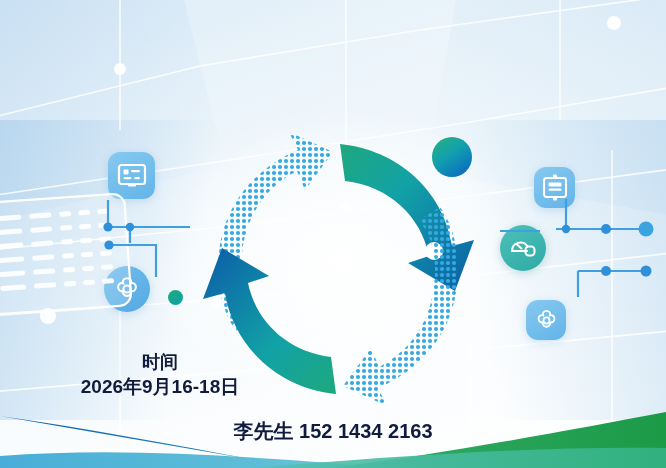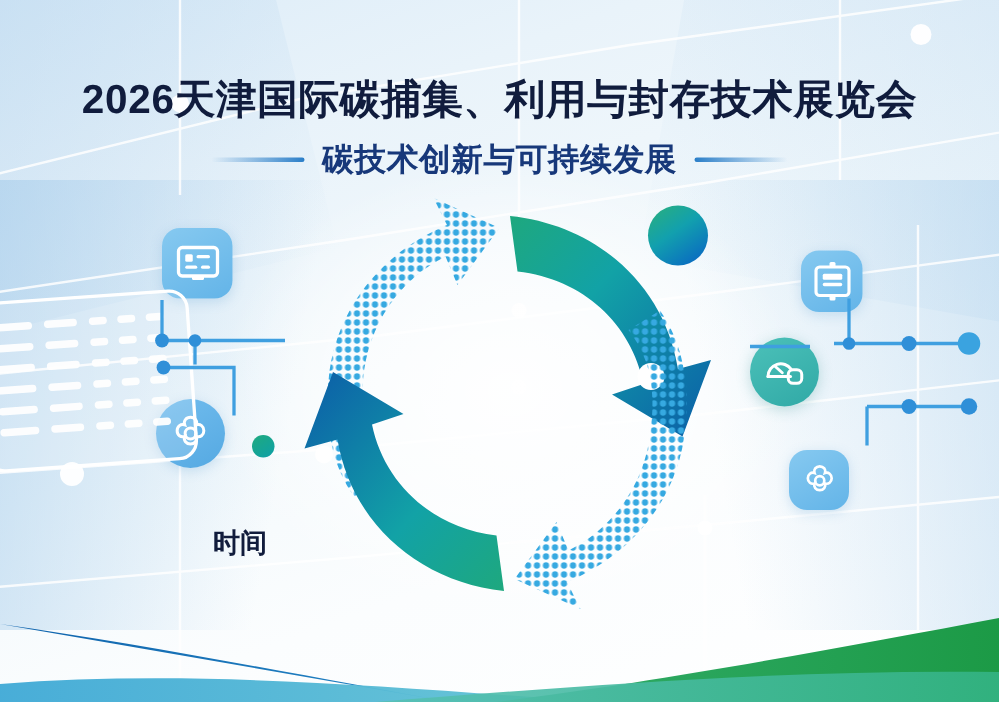--- a/index.html
+++ b/index.html
@@ -308,35 +308,29 @@
       <circle cx="241" cy="123" r="9" fill="#ffffff"></circle>
       <path fill="url(#dots)" d="M264 156 C266 142 265 128 262 114
                L238 114 C242 127 243 142 241 156 Z"></path>
       <path fill="url(#dots)" d="M262 114 C259 100 254 89 247 79
                L226 92 C232 100 235 106 238 114 Z"></path>
     </g>
 
     <circle cx="259" cy="29" r="20" fill="url(#gSphere)"></circle>
   </svg>
 
-  <div class="header">
-    <div class="title">2026天津国际碳捕集、利用与封存技术展览会</div>
-    <div class="subtitle-row">
-      <span class="sub-line l"></span>
-      <span class="subtitle">碳技术创新与可持续发展</span>
-      <span class="sub-line r"></span>
-    </div>
-  </div>
 
   <div class="info">
     <div class="info-col left">
       <div class="info-label">时间</div>
+      <div class="info-value">2026年9月16-18日</div>
     </div>
   </div>
 
+  <div class="contact">李先生 152 1434 2163</div>
 
   <svg class="waves" viewBox="0 0 666 56" preserveAspectRatio="none">
     <defs>
       <linearGradient id="wBlue" x1="0" y1="0" x2="1" y2="0">
         <stop offset="0%" stop-color="#0f63ac"></stop>
           <stop offset="100%" stop-color="#2386c6"></stop>
       </linearGradient>
       <linearGradient id="wCyan" x1="0" y1="0" x2="1" y2="0">
         <stop offset="0%" stop-color="#3fa9d6"></stop>
           <stop offset="100%" stop-color="#63c4d4"></stop>

